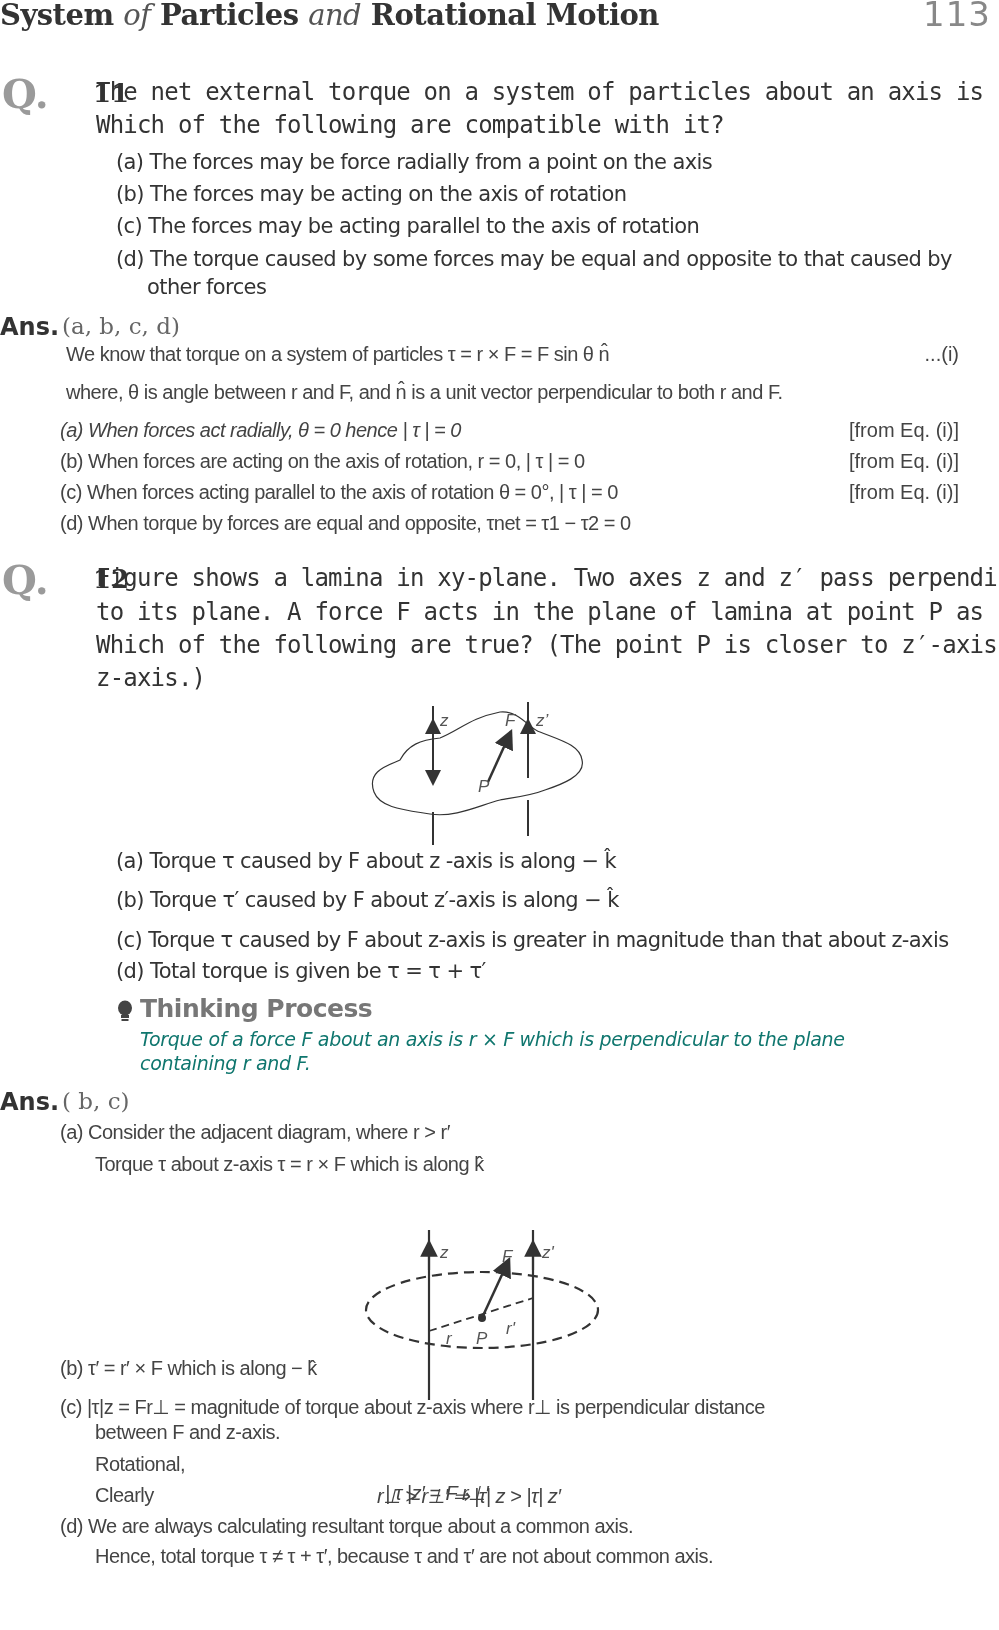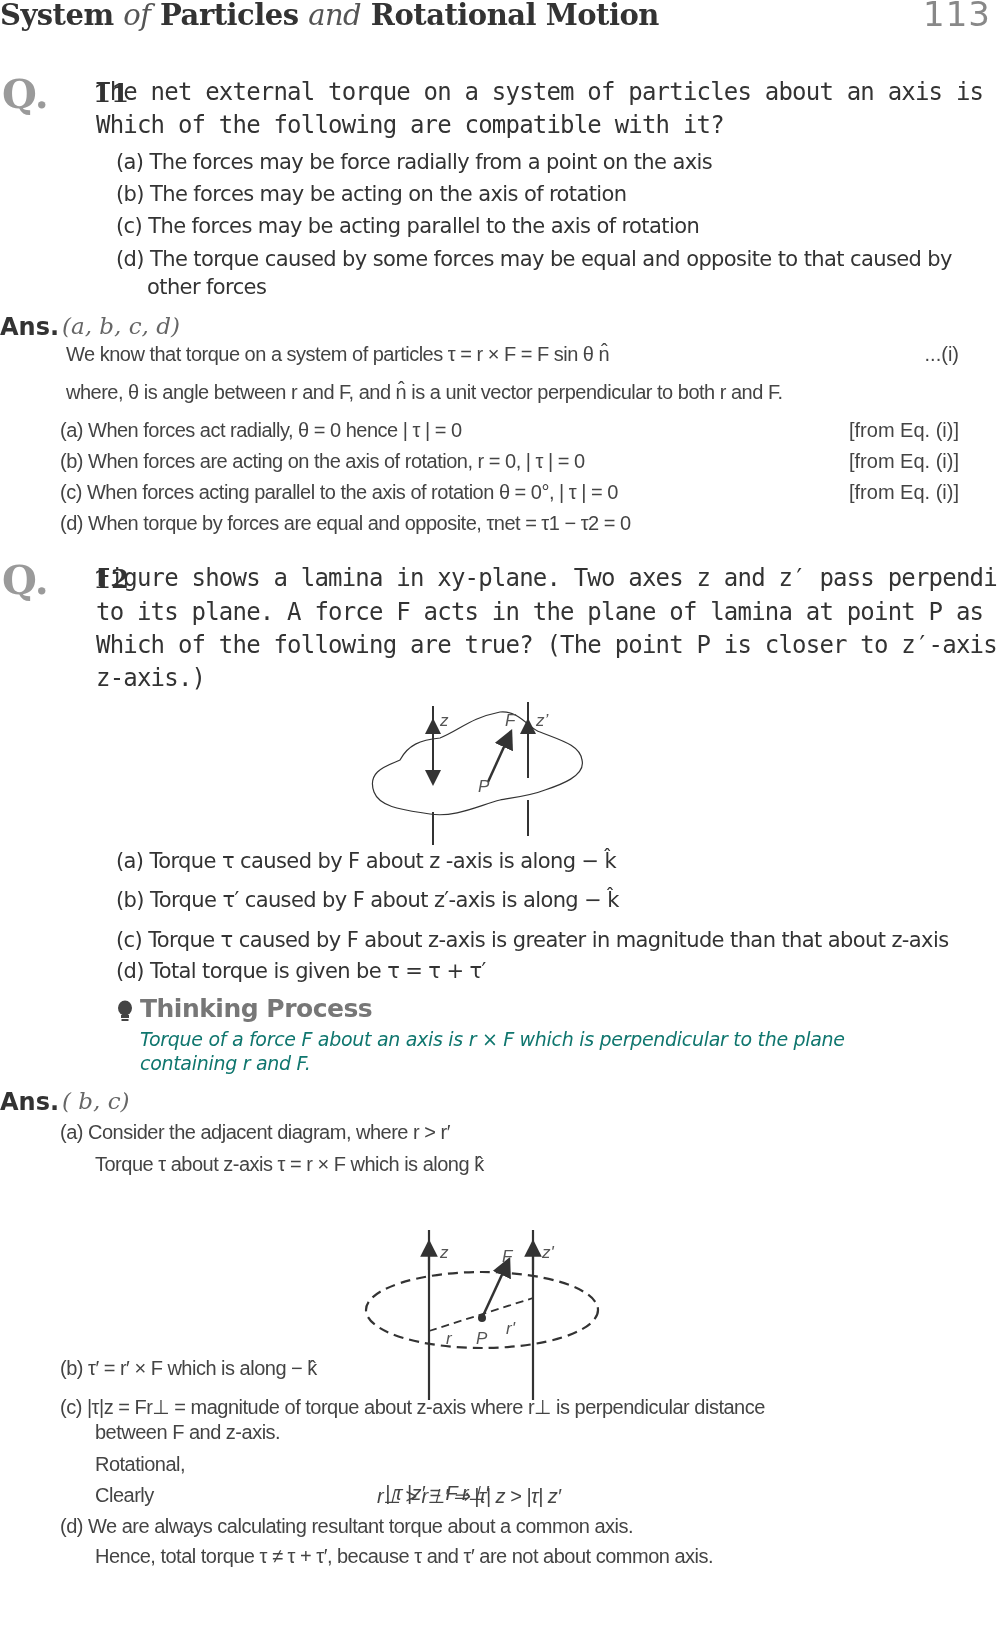--- a/index.html
+++ b/index.html
@@ -6,21 +6,21 @@
   body { width:999px; height:1630px; position:relative; overflow:hidden; color:#222; font-family:"Liberation Sans", sans-serif; }
   .abs { position:absolute; white-space:nowrap; }
   .hdr { left:0; top:-2px; font-family:"DejaVu Serif", serif; font-size:29px; font-weight:bold; color:#333; letter-spacing:-0.5px; }
   .hdr i { font-weight:normal; color:#555; }
   .pnum { right:8px; top:-6px; font-family:"DejaVu Sans", sans-serif; font-size:34px; color:#888; font-weight:normal; letter-spacing:1px; }
   .q-mark { font-family:"DejaVu Serif", serif; font-size:40px; font-weight:bold; color:#9a9a9a; }
   .q-num { font-family:"DejaVu Serif", serif; font-size:26px; font-weight:bold; color:#333;margin-left:41px; }
   .q-text { font-family:"DejaVu Sans Mono", monospace; font-size:24px; color:#333; letter-spacing:-0.8px; }
   .opt { font-family:"DejaVu Sans", sans-serif; font-size:21px; color:#333; letter-spacing:-0.6px; }
   .ans-label { font-family:"DejaVu Sans", sans-serif; font-size:24px; font-weight:bold; color:#333; }
-  .ans-val { font-family:"DejaVu Serif", serif; font-size:23px; font-style:italic; color:#666; }
+  .ans-val { font-family:"DejaVu Serif", serif; font-size:23px; color:#666; }
   .sol { font-family:"Liberation Sans", sans-serif; font-size:20px; color:#444; letter-spacing:-0.5px; }
   .ref { font-family:"Liberation Sans", sans-serif; font-size:20px; color:#444; }
   .tp-title { font-family:"DejaVu Sans", sans-serif; font-size:25px; font-weight:bold; color:#777; letter-spacing:-0.5px; }
   .tp-text { font-family:"DejaVu Sans", sans-serif; font-size:19px; font-style:italic; color:#0f766e; letter-spacing:-0.3px; }
   svg text { font-family:"Liberation Sans", sans-serif; font-style:italic; fill:#555; }
 </style>
 </head>
 <body>
 
 <div class="abs hdr">
@@ -43,21 +43,21 @@
 <div class="abs opt" style="left:116px; top:247px;">(d) The torque caused by some forces may be equal and opposite to that caused by</div>
 <div class="abs opt" style="left:147px; top:275px;">other forces</div>
 
 <div class="abs ans-label" style="left:0; top:313px;">Ans.</div>
 <div class="abs ans-val" style="left:62px; top:313px;">(a, b, c, d)</div>
 
 <div class="abs sol" style="left:66px; top:343px;">We know that torque on a system of particles τ = r × F = F sin θ n̂</div>
 <div class="abs ref" style="right:40px; top:343px;">...(i)</div>
 <div class="abs sol" style="left:66px; top:381px;">where, θ is angle between r and F, and n̂ is a unit vector perpendicular to both r and  F.</div>
 
-<div class="abs sol" style="left:60px; top:419px;">(a)  When forces act radially, θ = 0 hence | τ | = 0</div>
+<div class="abs sol" style="left:60px; top:419px;font-style:italic;">(a)  When forces act radially, θ = 0 hence | τ | = 0</div>
 <div class="abs ref" style="right:40px; top:419px;">[from Eq. (i)]</div>
 <div class="abs sol" style="left:60px; top:450px;">(b)  When forces are acting on the axis of rotation, r = 0, | τ | = 0</div>
 <div class="abs ref" style="right:40px; top:450px;">[from Eq. (i)]</div>
 <div class="abs sol" style="left:60px; top:481px;">(c)  When forces acting parallel to the axis of rotation θ = 0°, | τ |  = 0</div>
 <div class="abs ref" style="right:40px; top:481px;">[from Eq. (i)]</div>
 <div class="abs sol" style="left:60px; top:512px;">(d)  When torque by forces are equal and opposite, τnet = τ1 − τ2 = 0</div>
 
 <div class="abs q-mark" style="left:2px; top:556px;">Q.</div>
 <div class="abs q-num" style="left:52px; top:564px;">12</div>
 <div class="abs q-text" style="left:96px; top:564px;">Figure shows a lamina in xy-plane. Two axes z and z′ pass perpendicular</div>

